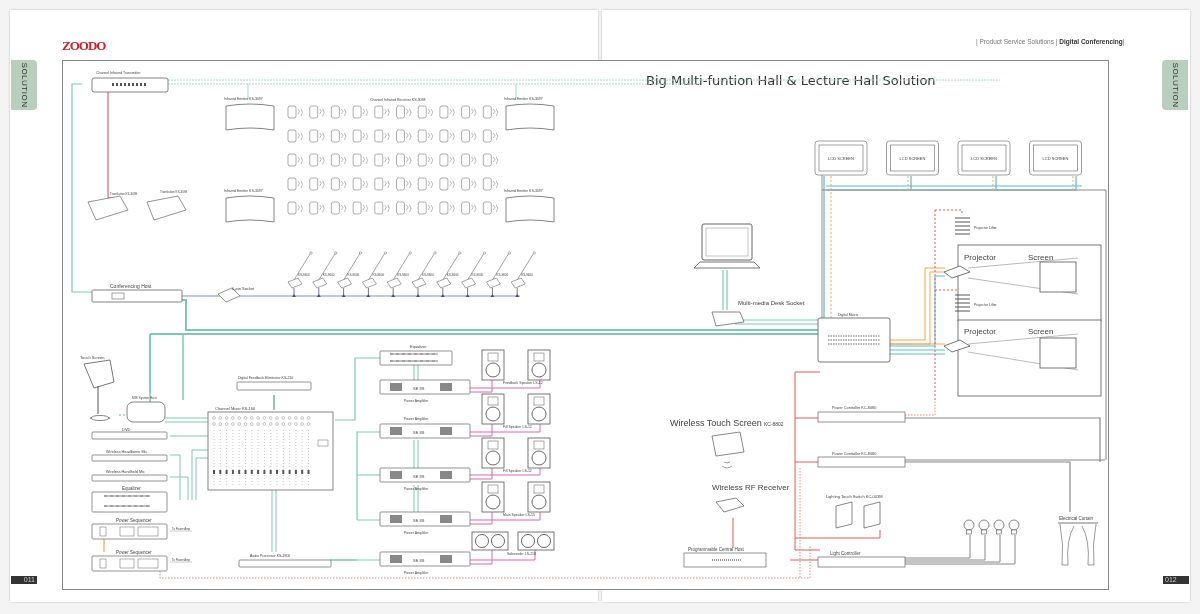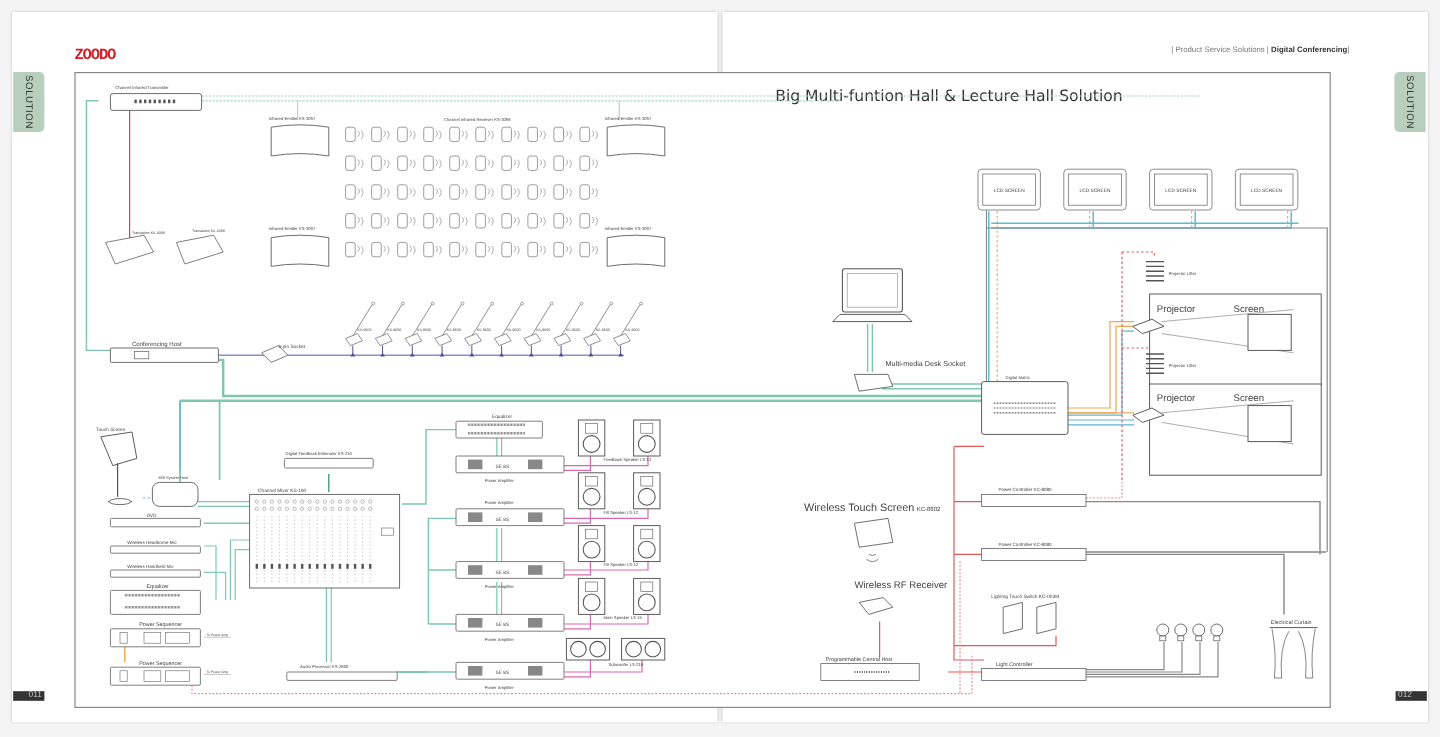--- a/index.html
+++ b/index.html
@@ -1,20 +1,20 @@
 <!DOCTYPE html>
 <html><head>
 <meta charset="utf-8">
 <style>
   html,body{margin:0;padding:0;background:#f4f4f4;}
   body{width:1200px;height:614px;position:relative;overflow:hidden;font-family:"Liberation Sans",sans-serif;color:#333;}
   .page{position:absolute;top:10px;background:#fff;height:592px;box-shadow:0 0 2px #bbb;}
   .page.left{left:10px;width:588px;}
   .page.right{left:602px;width:588px;}
-  .logo{position:absolute;left:62px;top:38px;color:#d0202a;font-weight:bold;font-size:13px;letter-spacing:-1px;font-family:Liberation Mono, monospace;}
+  .logo{position:absolute;left:62px;top:38px;color:#d0202a;font-weight:bold;font-size:13px;letter-spacing:-1px;font-family:Liberation Serif, serif;}
   .tab{position:absolute;background:#b9cfbd;width:26px;height:50px;border-radius:0 0 4px 4px;}
   .tab span{position:absolute;left:50%;top:50%;transform:translate(-50%,-50%) rotate(90deg);font-size:8px;color:#333;white-space:nowrap;letter-spacing:0.5px;}
   .tab.l{left:11px;top:60px;border-radius:0 4px 4px 0;}
   .tab.l span{transform:translate(-50%,-50%) rotate(90deg);}
   .tab.r{left:1162px;top:60px;border-radius:4px 0 0 4px;}
   .pgnum{position:absolute;background:#333;color:#ccc;font-size:7px;height:8px;line-height:8px;padding:0 2px;text-align:right;width:22px;}
   .crumb{position:absolute;left:976px;top:38px;font-size:6.5px;color:#777;white-space:nowrap;}
   .crumb b{color:#333;font-weight:bold;}
   .frame{position:absolute;left:62px;top:60px;width:1045px;height:528px;border:1.5px solid #888;background:#fff;}
   .title{position:absolute;left:646px;top:73px;font-size:13px;color:#333;font-family:"DejaVu Sans",sans-serif;white-space:nowrap;}

